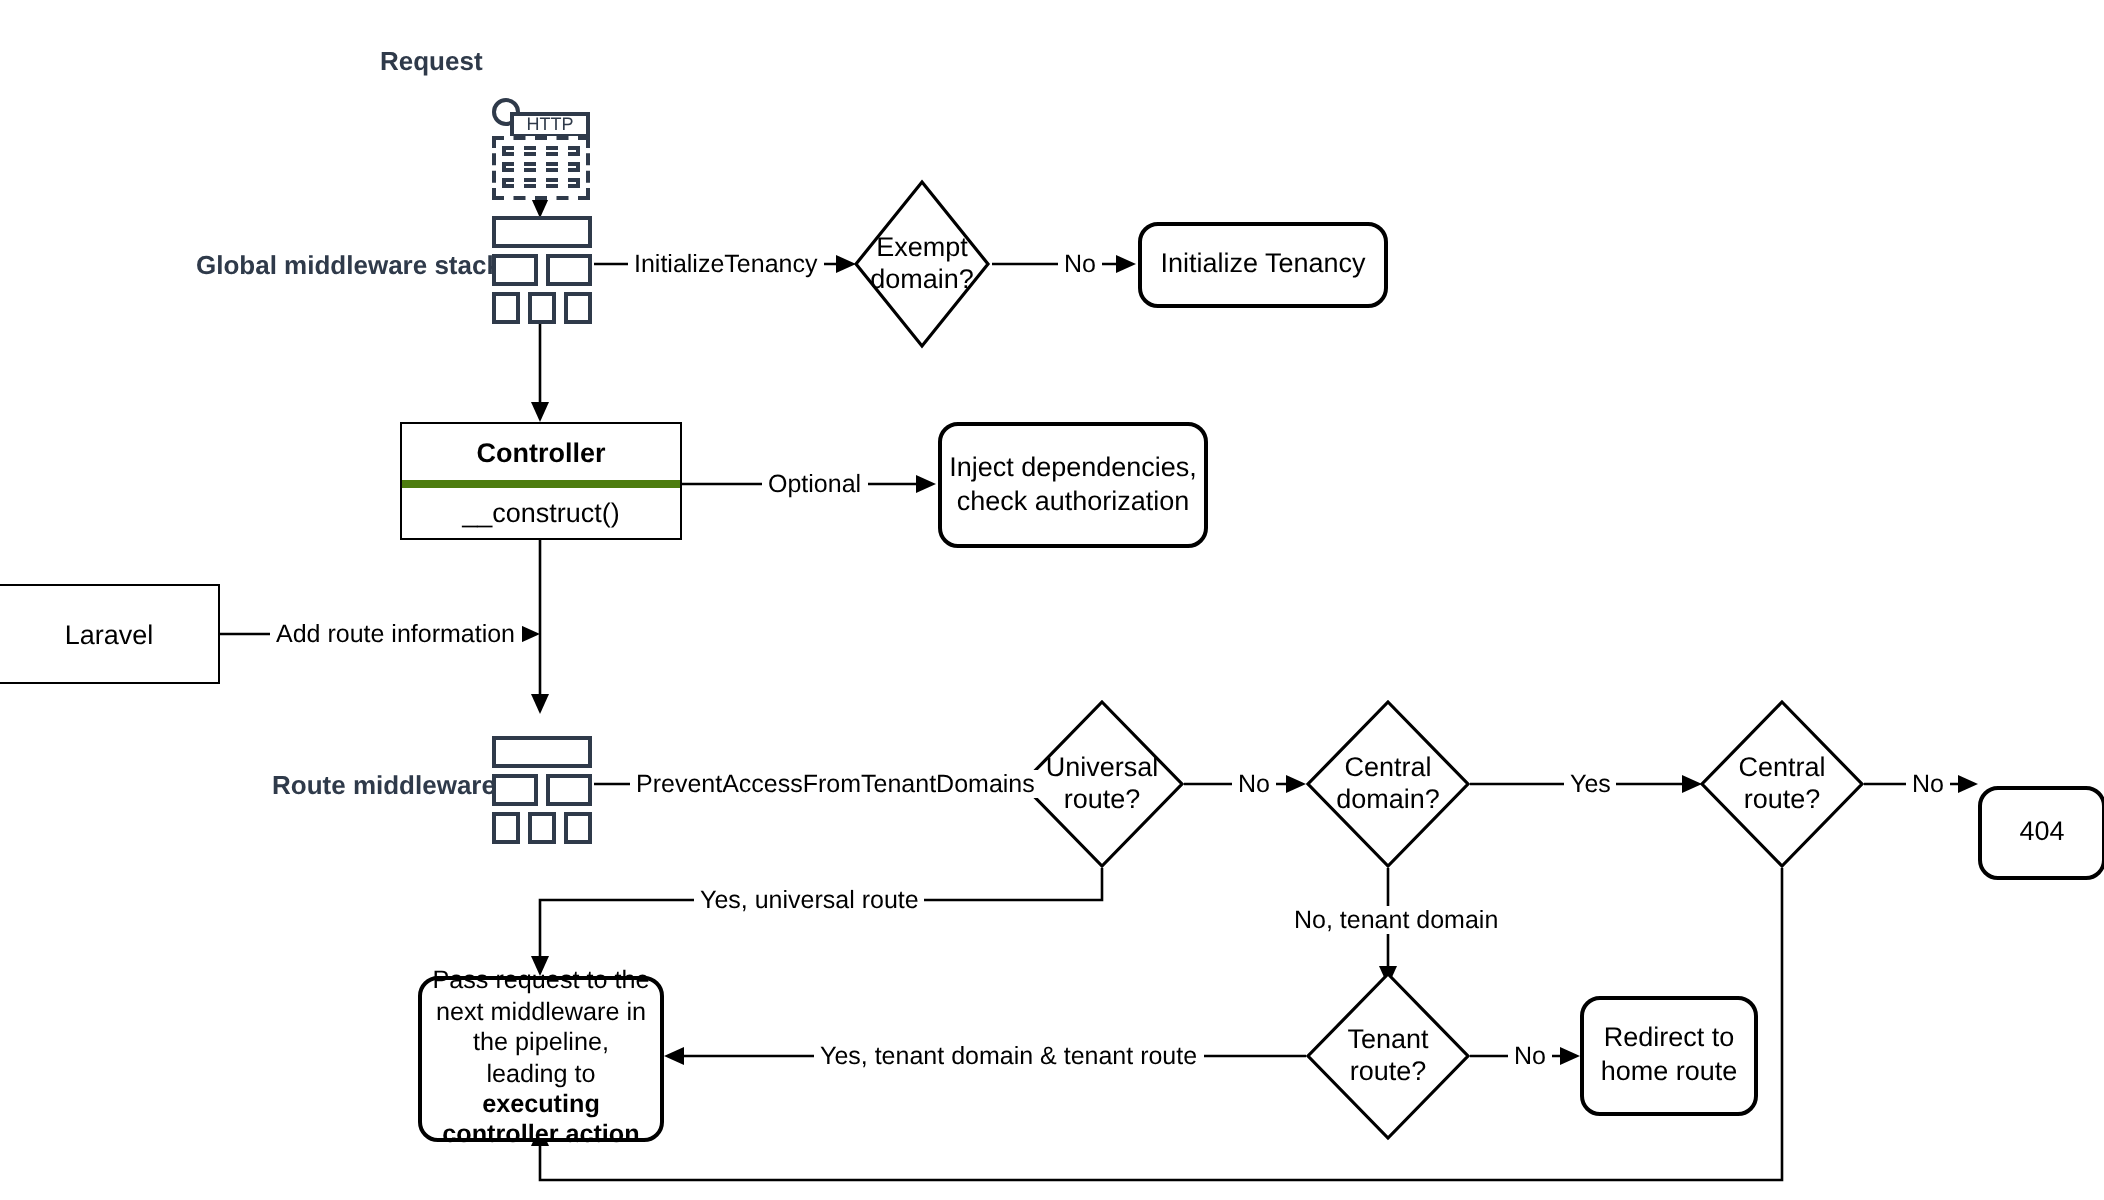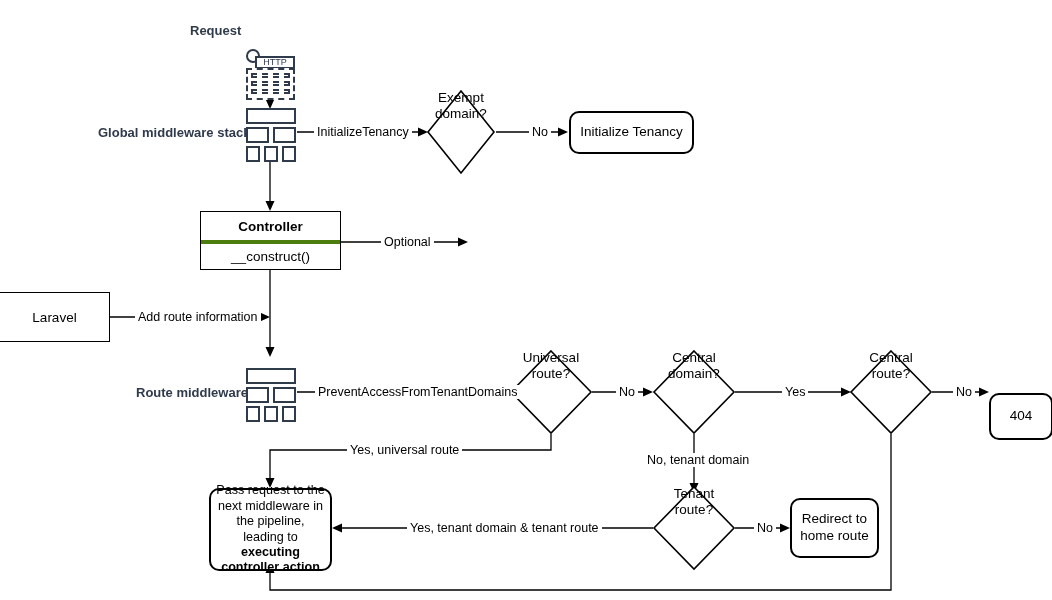--- a/index.html
+++ b/index.html
@@ -31,21 +31,21 @@
 
   
   .uml{position:absolute;border:1.3px solid #000;background:#fff;box-sizing:border-box;display:flex;flex-direction:column;}
   .uml .title{flex:0 0 28px;display:flex;align-items:center;justify-content:center;font-weight:bold;font-size:13.5px;border-bottom:4px solid #4d7c0f;}
   .uml .body{flex:1;display:flex;align-items:center;justify-content:center;font-size:13.5px;}
 
   
   .dia{position:absolute;}
   .dia svg{position:absolute;left:0;top:0;overflow:visible;}
   .dia .dtext{position:absolute;left:0;top:0;width:100%;height:100%;display:flex;flex-direction:column;
-        align-items:center;text-align:center;font-size:13.5px;color:#000;line-height:1.18;}
+        align-items:center;justify-content:center;text-align:center;font-size:13.5px;color:#000;line-height:1.18;}
 
   
   .elabel{position:absolute;font-size:12.5px;color:#000;background:#fff;padding:0 3px;white-space:nowrap;}
   .elabel.ital{}
 
   #edges{position:absolute;left:0;top:0;width:1052px;height:600px;}
   #edges line,#edges path{stroke:#000;stroke-width:1.3;fill:none;}
   #edges polygon{fill:#000;}
 </style>
 </head>
@@ -159,20 +159,26 @@
     </div>
   </div>
 
   <div class="rbox" style="left:569px;top:111px;width:125px;height:43px;">Initialize Tenancy</div>
 
   <div class="uml" style="left:200px;top:211px;width:141px;height:59px;">
     <div class="title">Controller</div>
     <div class="body">__construct()</div>
   </div>
 
+  <div class="rbox" style="left:469px;top:211px;width:135px;height:63px;">
+    <div>
+      <div>Inject dependencies,</div>
+      <div>check authorization</div>
+    </div>
+  </div>
 
   <div class="rect" style="left:-1px;top:292px;width:111px;height:50px;">Laravel</div>
 
   <div class="dia" style="left:510px;top:350px;width:82px;height:84px;">
     <svg width="82" height="84">
         <polygon points="41,1 81,42 41,83 1,42" fill="#fff" stroke="#000" stroke-width="1.6"></polygon>
       </svg>
     <div class="dtext">
       <span>Universal</span>
       <span>route?</span>

